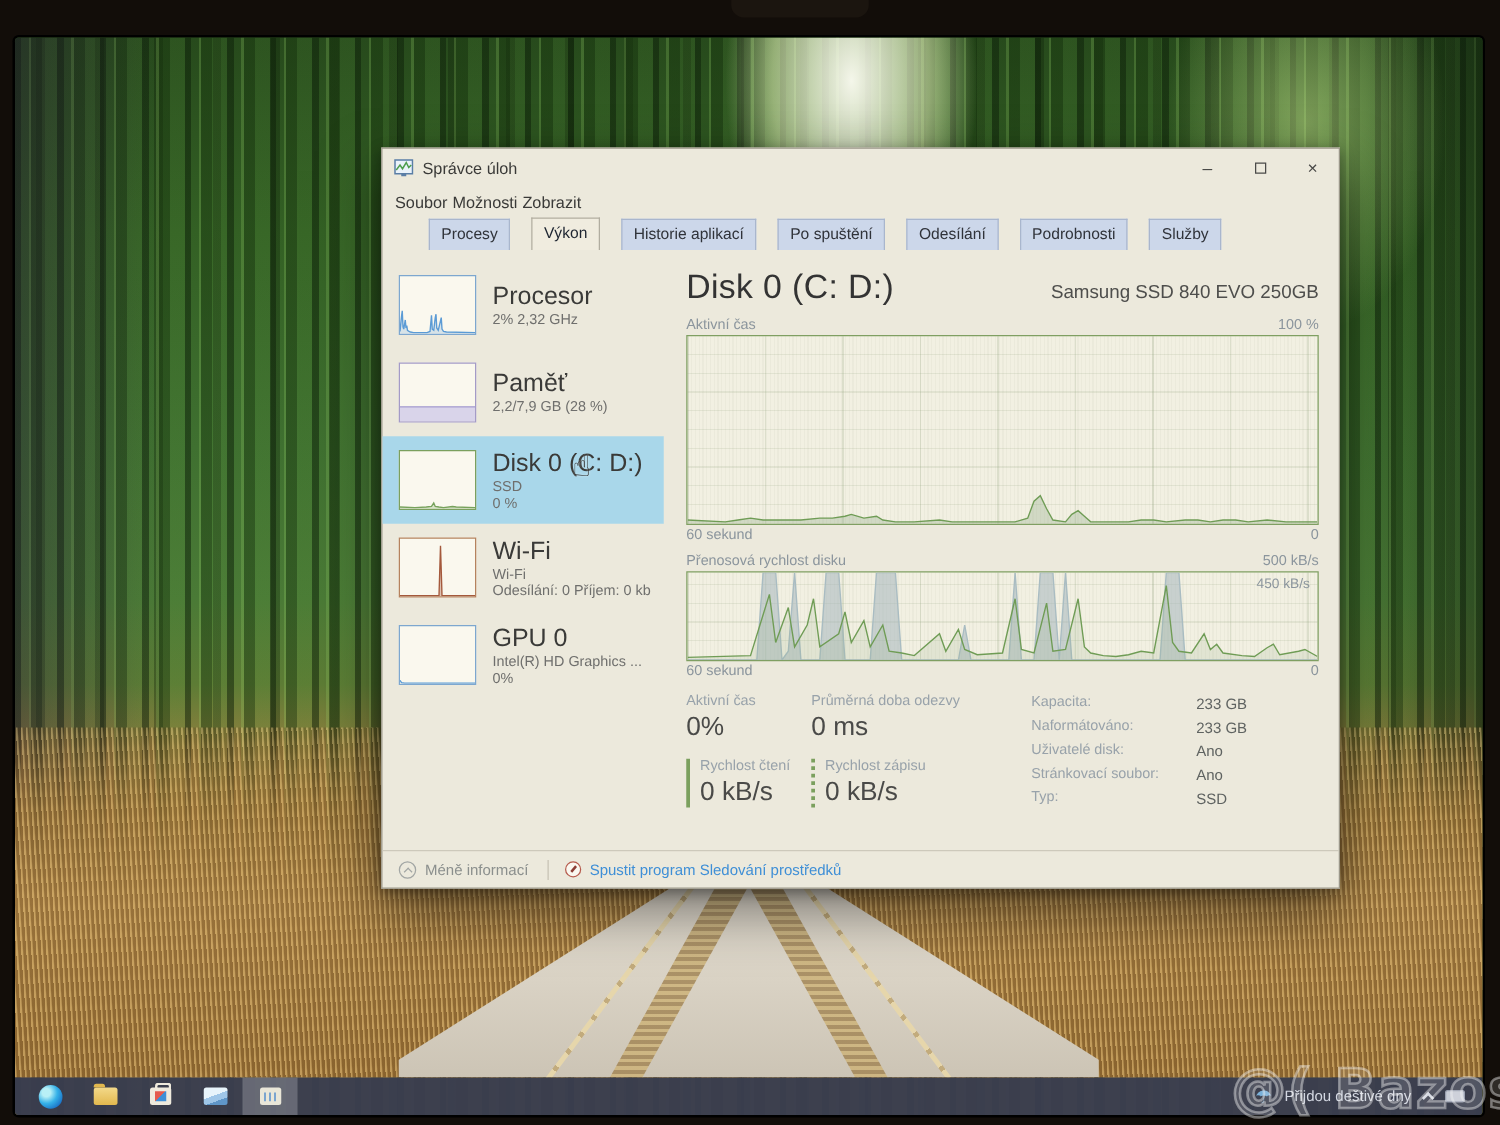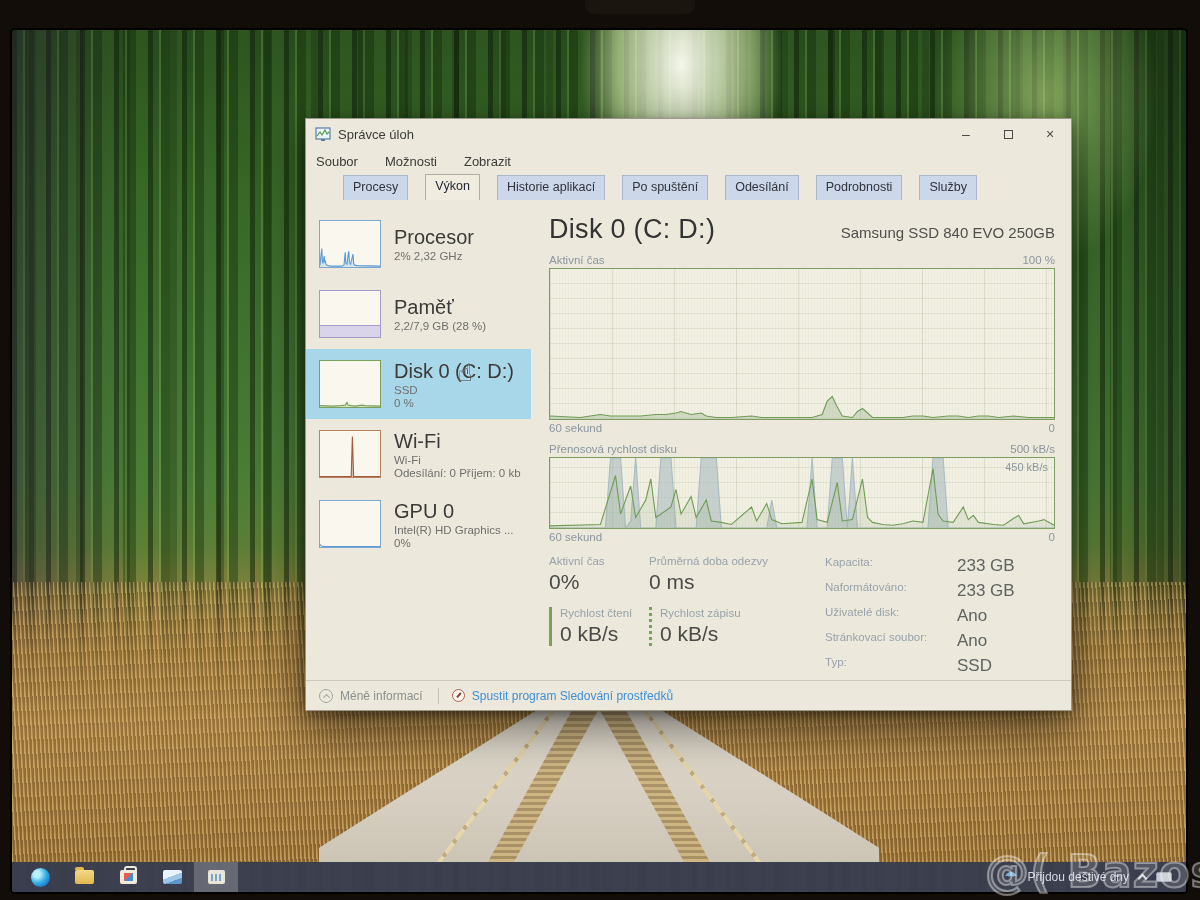--- a/index.html
+++ b/index.html
@@ -79,21 +79,21 @@
   
   .window { position:absolute; left:293px; top:88px; width:767px; height:593px; z-index:4;
     background:#ece9dc; border:1px solid #9b9789; color:#3a3a38;
     box-shadow:0 18px 44px rgba(0,0,0,.5), 0 3px 10px rgba(0,0,0,.35); }
   .titlebar { height:30px; display:flex; align-items:center; padding:0 0 0 9px; font-size:13px; }
   .app-icon { width:16px; height:16px; margin-right:7px; }
   .win-controls { margin-left:auto; display:flex; height:100%; }
   .win-btn { width:42px; height:100%; display:flex; align-items:center; justify-content:center;
     color:#4a4a48; font-size:14px; }
   .max-box { width:9px; height:9px; border:1px solid #4a4a48; }
-  .menubar { height:24px; display:flex; align-items:center; gap:27px; padding:0 10px; font-size:13px; }
+  .menubar { height:24px; display:flex; align-items:center; gap:4px; padding:0 10px; font-size:13px; }
   .tabbar { height:27px; display:flex; align-items:flex-end; padding:0 5px; gap:17px;margin-left:32px; }
   .tab { background:#ccd7ea; border:1px solid #a9b6cd; border-bottom:none; padding:4px 9px 6px;
     font-size:12.5px; color:#30333a; }
   .tab.active { background:#f0ecdf; border-color:#b1ada0; color:#1d2430; padding-bottom:7px; }
 
   .content { display:flex; height:506px; }
 
   
   .sidebar { width:225px; padding-top:9px; }
   .side-item { height:70px; display:flex; align-items:center; padding:0 6px 0 13px; }
@@ -136,21 +136,21 @@
   .stat-col1 { width:100px; }
   .stat-col2 { width:152px; }
   .stat { margin-bottom:13px; }
   .stat-label { font-size:11.5px; color:#98a2aa; }
   .stat-value { font-size:21px; font-weight:300; color:#4a4a48; margin-top:3px; }
   .edge-read { border-left:3px solid #7ba05e; padding-left:8px; }
   .edge-write { border-left:3px dotted #7ba05e; padding-left:8px; }
   .details { flex:1; padding-top:1px; }
   .d-row { display:flex; margin-bottom:5px; }
   .d-label { width:132px; font-size:11.5px; color:#98a2aa;margin-left:24px; }
-  .d-value { font-size:17px; color:#5f6361; }
+  .d-value { font-size:12px; color:#5f6361; }
 
   .win-footer { position:absolute; left:0; right:0; bottom:0; height:30px; border-top:1px solid #cdc9bb;
     display:flex; align-items:center; padding:0 13px; font-size:12px; }
   .less-info { display:flex; align-items:center; gap:7px; color:#8b8f8d; }
   .circ-chevron { width:14px; height:14px; border-radius:50%; border:1px solid #a2a6a4; position:relative; }
   .circ-chevron::after { content:""; position:absolute; left:4px; top:5px; width:4px; height:4px;
     border-left:1.5px solid #a2a6a4; border-top:1.5px solid #a2a6a4; transform:rotate(45deg); }
   .v-sep { width:1px; height:16px; background:#c6c2b4; margin:0 13px 0 15px; }
   .resmon { display:flex; align-items:center; gap:7px; color:#3f8fd6; }
   .gauge { width:13px; height:13px; border-radius:50%; border:1.5px solid #b65c4e; position:relative; background:#faf8f0; }

